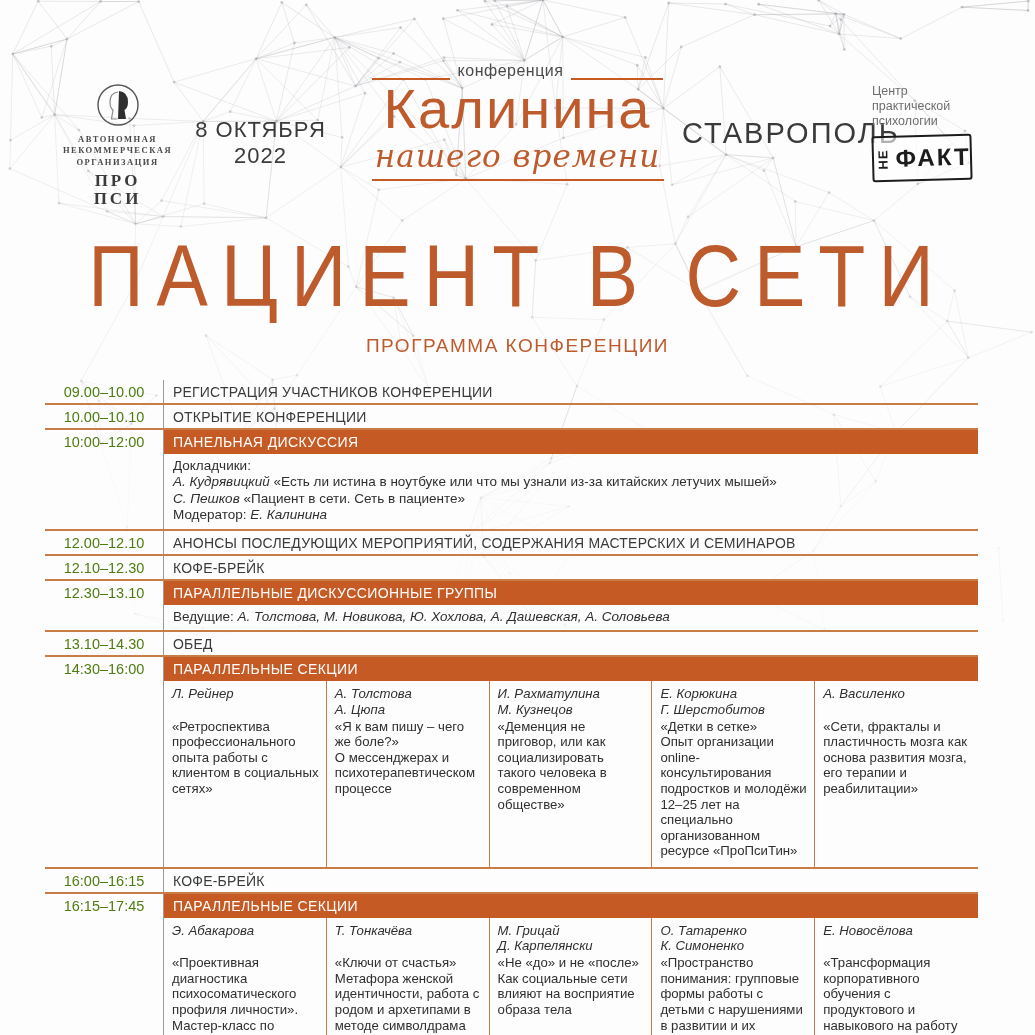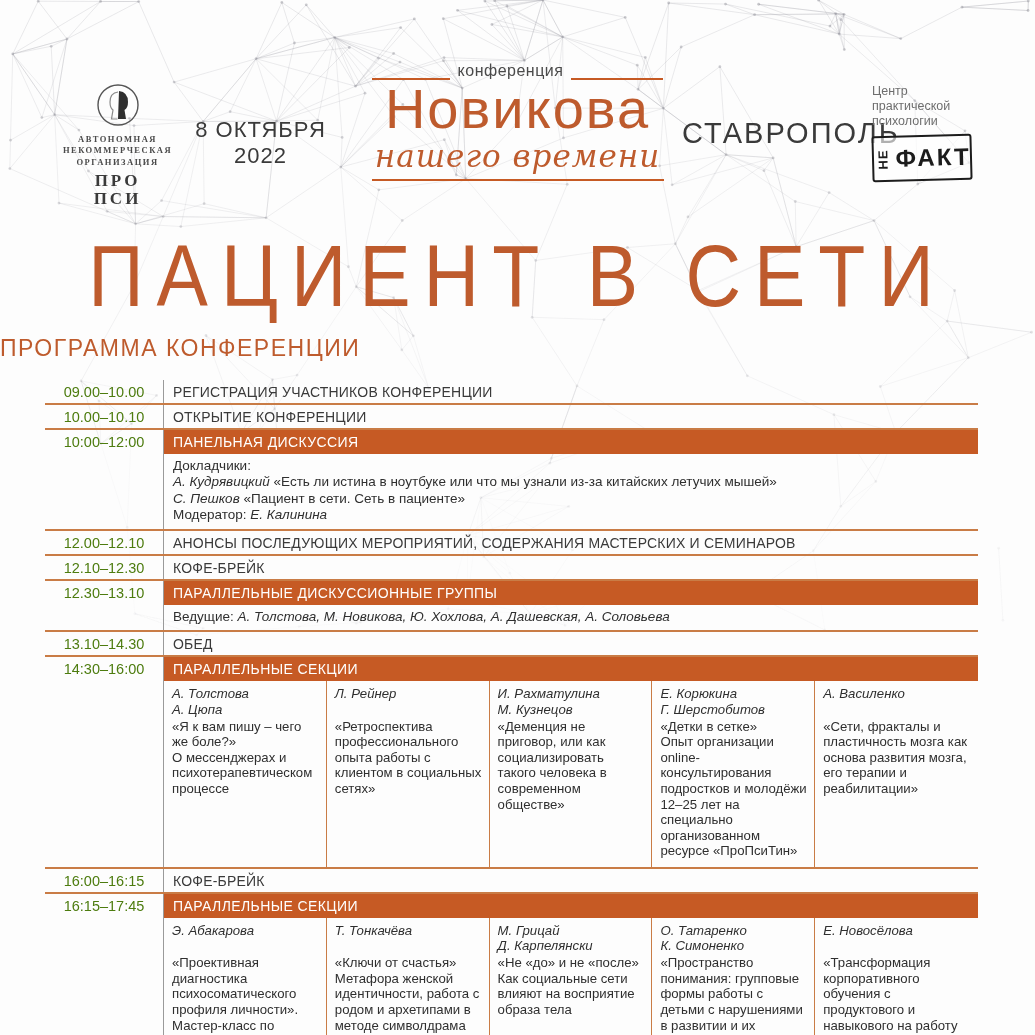--- a/index.html
+++ b/index.html
@@ -44,22 +44,22 @@
     width:100px;height:46px;display:flex;align-items:center;justify-content:center;
     gap:2px;transform:rotate(-1.5deg);background:rgba(255,255,255,.6);}
   .nefakt-ne{font-size:13px;font-weight:bold;color:#1c1c1c;
     transform:rotate(-90deg);letter-spacing:1px;}
   .nefakt-fact{font-size:24px;font-weight:bold;color:#1c1c1c;letter-spacing:2px;}
 
   
   .big-title{position:absolute;left:0;top:226px;width:1035px;text-align:center;
     font-size:77px;color:var(--title);letter-spacing:13px;font-weight:400;
     transform:scaleY(1.12);transform-origin:top;white-space:nowrap;}
-  .subtitle{position:absolute;left:0;top:335px;width:1035px;
-    font-size:23px;color:var(--title);letter-spacing:1.5px;}
+  .subtitle{position:absolute;left:0;top:335px;width:1035px;text-align:center;
+    font-size:19px;color:var(--title);letter-spacing:1.5px;}
 
   
   .schedule{position:absolute;left:45px;top:380px;width:933px;}
   .row{display:flex;border-bottom:2px solid var(--rule);}
   .t{width:118px;flex:0 0 118px;font-size:14.5px;color:#4d7c0f;
     display:flex;align-items:flex-start;justify-content:center;padding-top:4px;}
   .rbody{flex:1;border-left:1px solid #9a9a9a;}
   .plain .rbody{padding:4px 8px 3px 9px;font-size:14px;color:#3a3a3a;letter-spacing:0.2px;}
   .bar{background:var(--accent);color:#fff;font-size:14px;letter-spacing:0.4px;
     padding:4px 8px 4px 9px;}
@@ -775,21 +775,21 @@
     </div>
 
     <div class="date">8 ОКТЯБРЯ 2022</div>
 
     <div class="logo">
       <div class="logo-top">
         <span class="ln ln-l"></span>
         <span class="logo-conf">конференция</span>
         <span class="ln ln-r"></span>
       </div>
-      <div class="logo-title">Новикова</div>
+      <div class="logo-title">Калинина</div>
       <div class="logo-script">нашего времени</div>
       <div class="logo-underline"></div>
     </div>
 
     <div class="city">СТАВРОПОЛЬ</div>
 
     <div class="center-block">
       <div class="center-label">Центр
 практической
 психологии</div>
@@ -852,28 +852,28 @@
       <div class="t">13.10–14.30</div>
       <div class="rbody">ОБЕД</div>
     </div>
 
     <div class="row">
       <div class="t">14:30–16:00</div>
       <div class="rbody">
         <div class="bar">ПАРАЛЛЕЛЬНЫЕ СЕКЦИИ</div>
         <div class="grid">
           <div class="cell">
+            <div class="speakers">Л. Рейнер</div>
+            <div class="cbody">«Ретроспектива профессионального опыта работы с клиентом в социальных сетях»</div>
+          </div>
+          <div class="cell">
             <div class="speakers">А. Толстова
 А. Цюпа</div>
             <div class="cbody">«Я к вам пишу – чего же боле?»
 О мессенджерах и психотерапевтическом процессе</div>
-          </div>
-          <div class="cell">
-            <div class="speakers">Л. Рейнер</div>
-            <div class="cbody">«Ретроспектива профессионального опыта работы с клиентом в социальных сетях»</div>
           </div>
           <div class="cell">
             <div class="speakers">И. Рахматулина
 М. Кузнецов</div>
             <div class="cbody">«Деменция не приговор, или как социализировать такого человека в современном обществе»</div>
           </div>
           <div class="cell">
             <div class="speakers">Е. Корюкина
 Г. Шерстобитов</div>
             <div class="cbody">«Детки в сетке»

